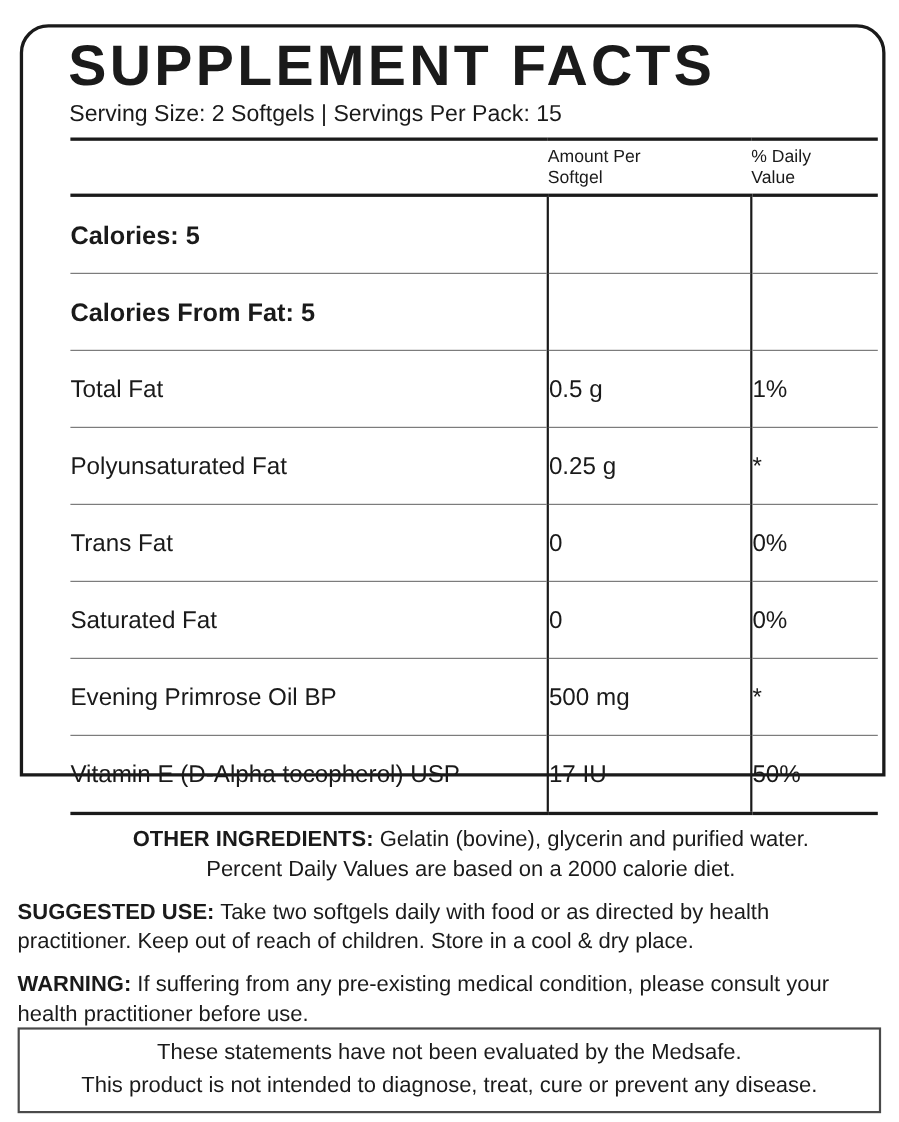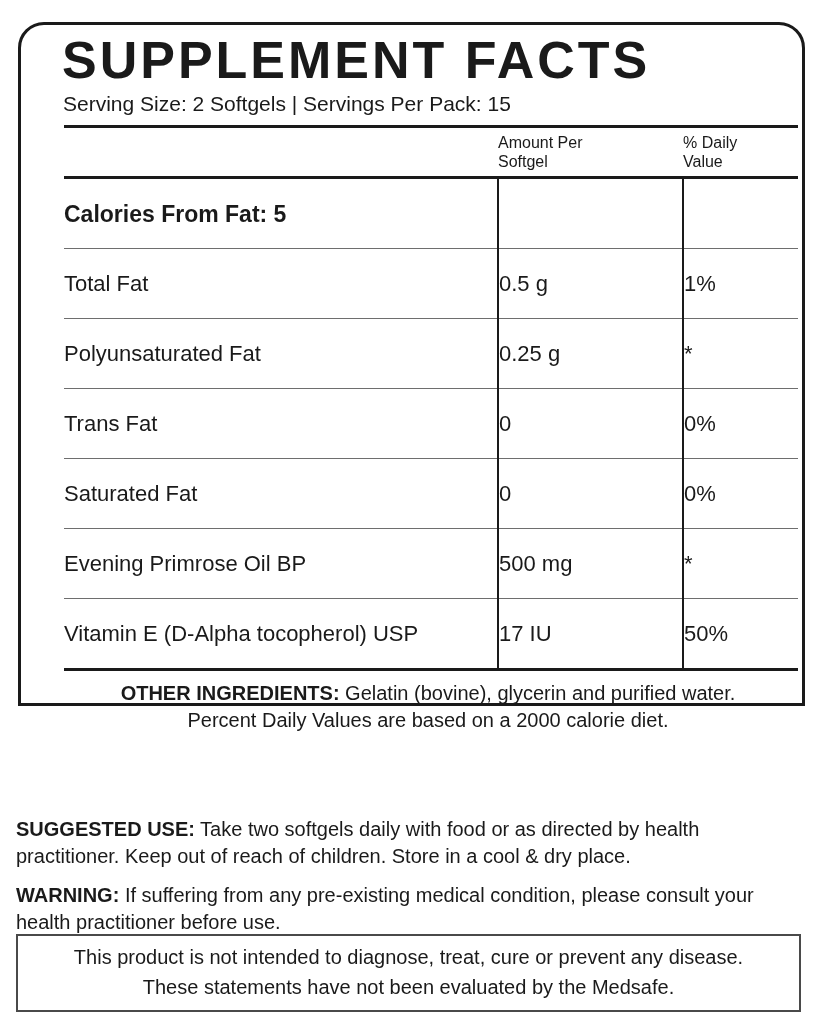--- a/index.html
+++ b/index.html
@@ -208,20 +208,25 @@
                 <div>Softgel</div>
               </th>
               <th class="hdr-cell">
                 <div>% Daily</div>
                 <div>Value</div>
               </th>
             </tr>
           </thead>
           <tbody id="facts-body">
               <tr>
+                <td class="row-name bold">Calories: 5</td>
+                <td class="row-val"></td>
+                <td class="row-dv"></td>
+              </tr>
+              <tr>
                 <td class="row-name bold">Calories From Fat: 5</td>
                 <td class="row-val"></td>
                 <td class="row-dv"></td>
               </tr>
               <tr>
                 <td class="row-name">Total Fat</td>
                 <td class="row-val">0.5 g</td>
                 <td class="row-dv">1%</td>
               </tr>
               <tr>
@@ -266,17 +271,17 @@
   <div class="below">
     <p class="use-block">
       <b>SUGGESTED USE:</b><span> Take two softgels daily with food or as directed by health practitioner. Keep out of reach of children. Store in a cool &amp; dry place.</span>
     </p>
     <p class="warn-block">
       <b>WARNING:</b><span> If suffering from any pre-existing medical condition, please consult your health practitioner before use.</span>
     </p>
   </div>
 
   <div class="disclaimer">
+    <div>These statements have not been evaluated by the Medsafe.</div>
     <div>This product is not intended to diagnose, treat, cure or prevent any disease.</div>
-    <div>These statements have not been evaluated by the Medsafe.</div>
   </div>
 
 </div>
 
 </body></html>

